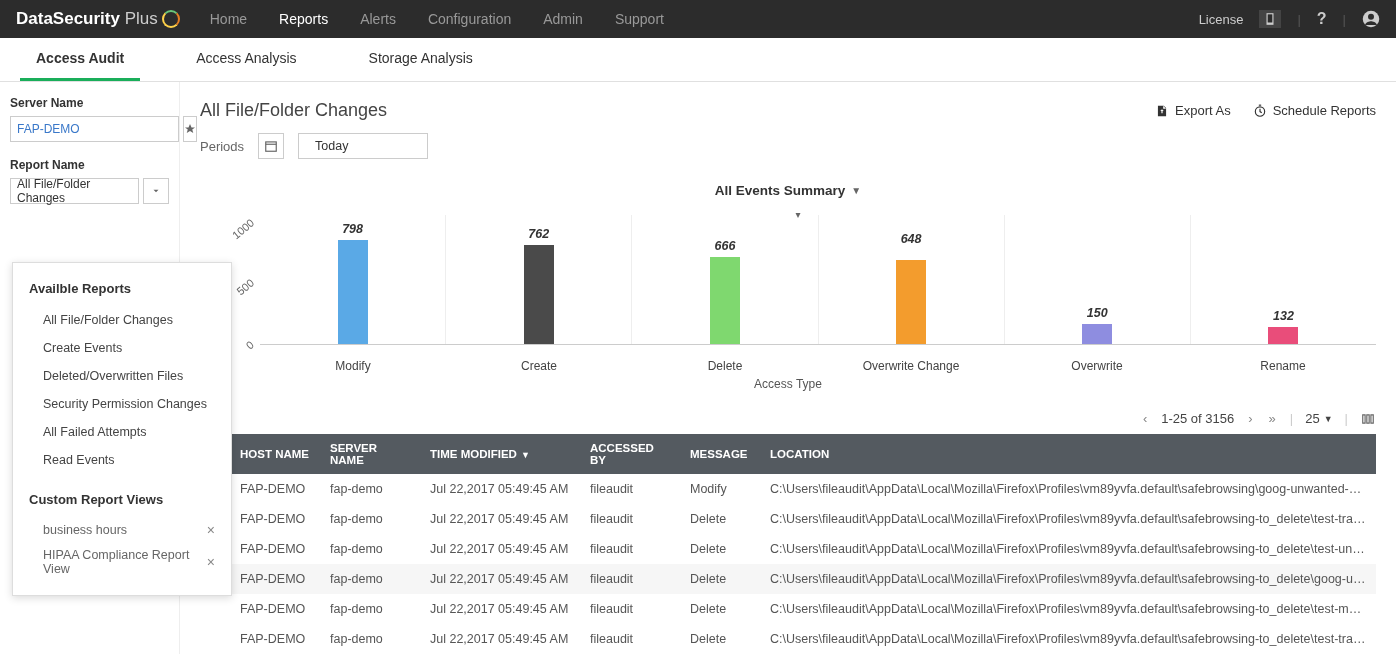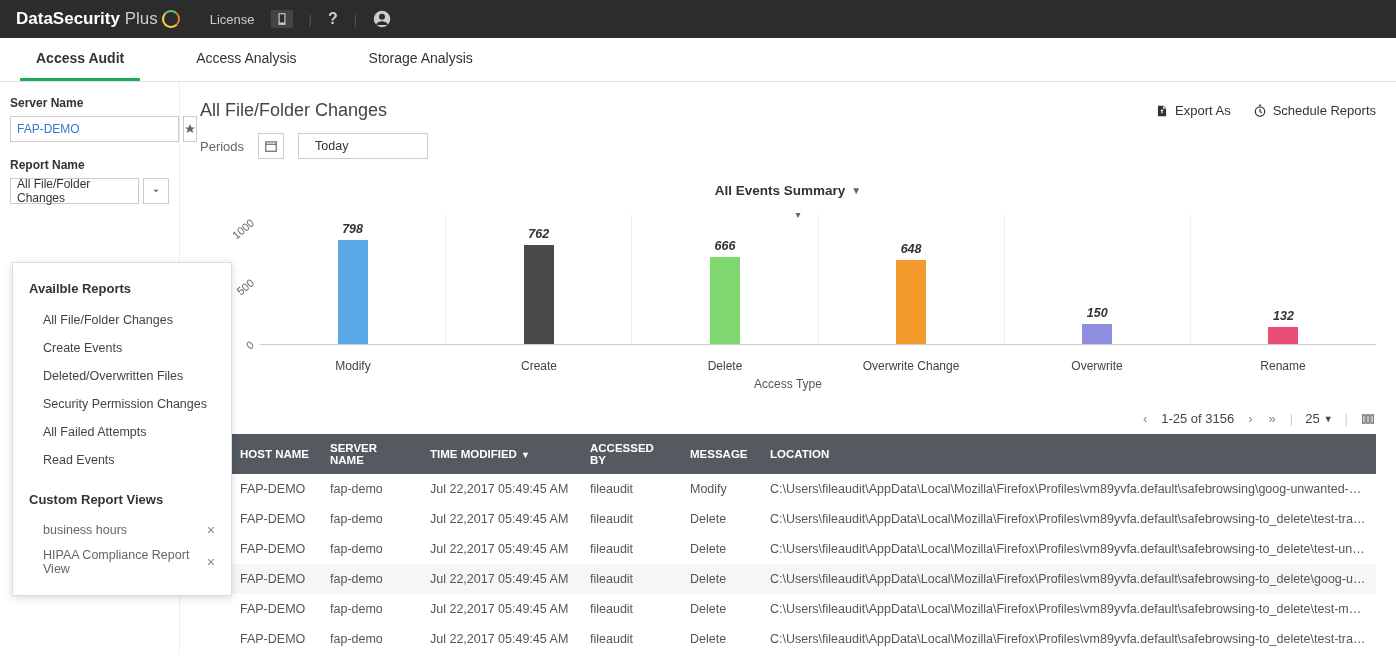--- a/index.html
+++ b/index.html
@@ -85,20 +85,28 @@
   
   svg { display: block; }
 </style>
 </head>
 <body>
 
 <div class="topbar">
   <div class="logo">
     <span>DataSecurity</span>&nbsp;<span style="font-weight:400;color:#ccc;">Plus</span>
     <span class="logo-ring"></span>
+  </div>
+  <div class="topnav">
+    <span class="topnav-item">Home</span>
+    <span class="topnav-item active">Reports</span>
+    <span class="topnav-item">Alerts</span>
+    <span class="topnav-item">Configuration</span>
+    <span class="topnav-item">Admin</span>
+    <span class="topnav-item">Support</span>
   </div>
   <div class="top-right">
     <span style="color:#ccc;cursor:pointer;">License</span>
     <span class="license-badge">
       <svg width="14" height="14" viewBox="0 0 24 24">
           <path fill="#ccc" d="M6 2h12v20H6z"></path>
           <rect x="8" y="4" width="8" height="14" fill="#2c2c2c"></rect>
         </svg>
     </span>
     <span style="color:#555;">|</span>
@@ -221,21 +229,21 @@
           </div>
           <div class="bar-group">
             <div class="bar-label-top" style="bottom:103px">762</div>
             <div class="bar" style="height:99px;background:#4a4a4a"></div>
           </div>
           <div class="bar-group">
             <div class="bar-label-top" style="bottom:91px">666</div>
             <div class="bar" style="height:87px;background:#7fd86f"></div>
           </div>
           <div class="bar-group">
-            <div class="bar-label-top" style="bottom:88px">648</div>
+            <div class="bar-label-top" style="bottom:98px">648</div>
             <div class="bar" style="height:84px;background:#f39c2d"></div>
           </div>
           <div class="bar-group">
             <div class="bar-label-top" style="bottom:24px">150</div>
             <div class="bar" style="height:20px;background:#8e8de0"></div>
           </div>
           <div class="bar-group">
             <div class="bar-label-top" style="bottom:21px">132</div>
             <div class="bar" style="height:17px;background:#e94d7a"></div>
           </div>

